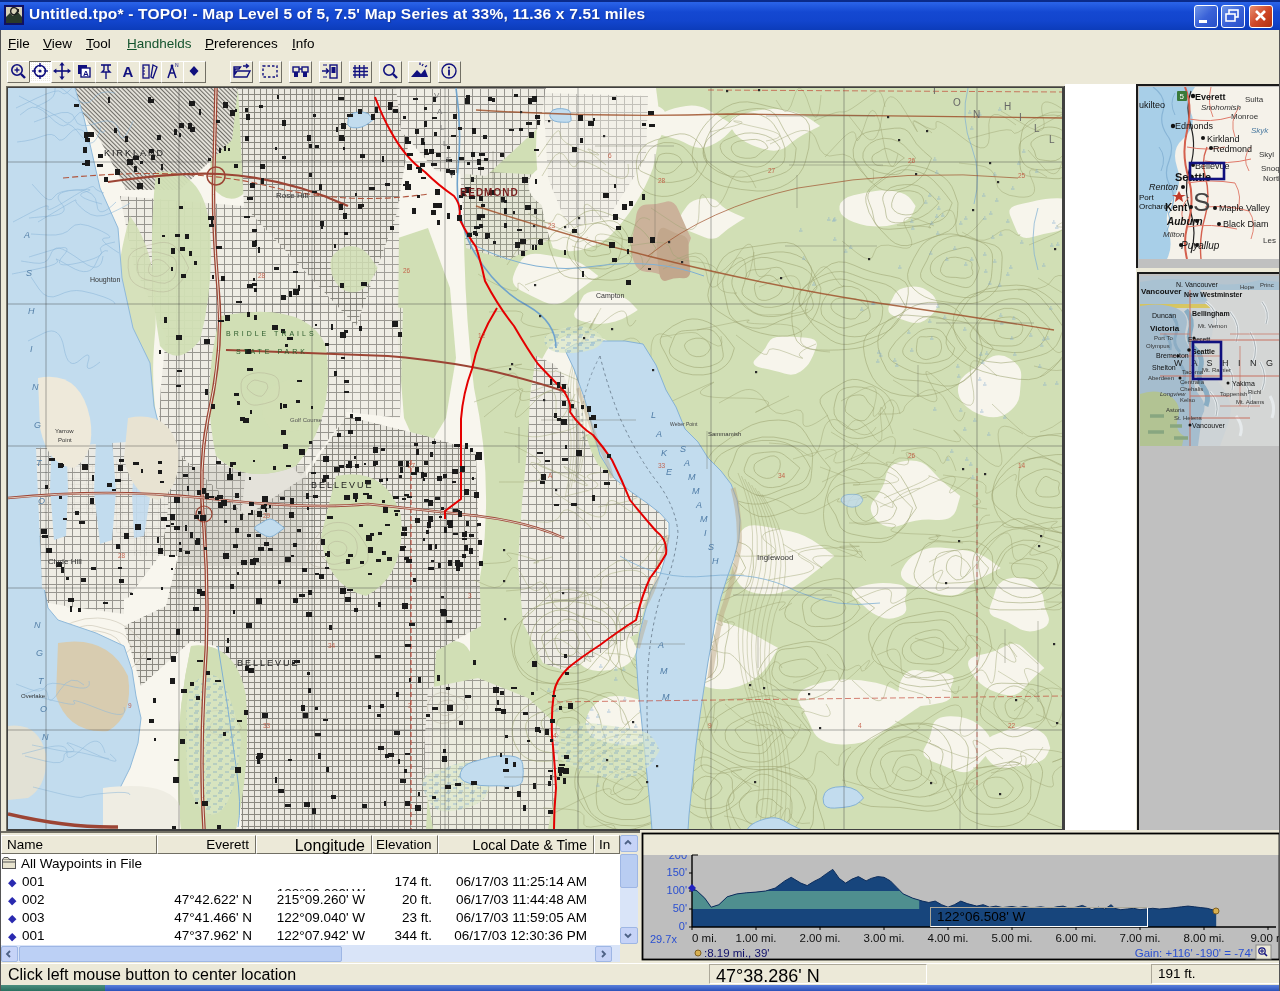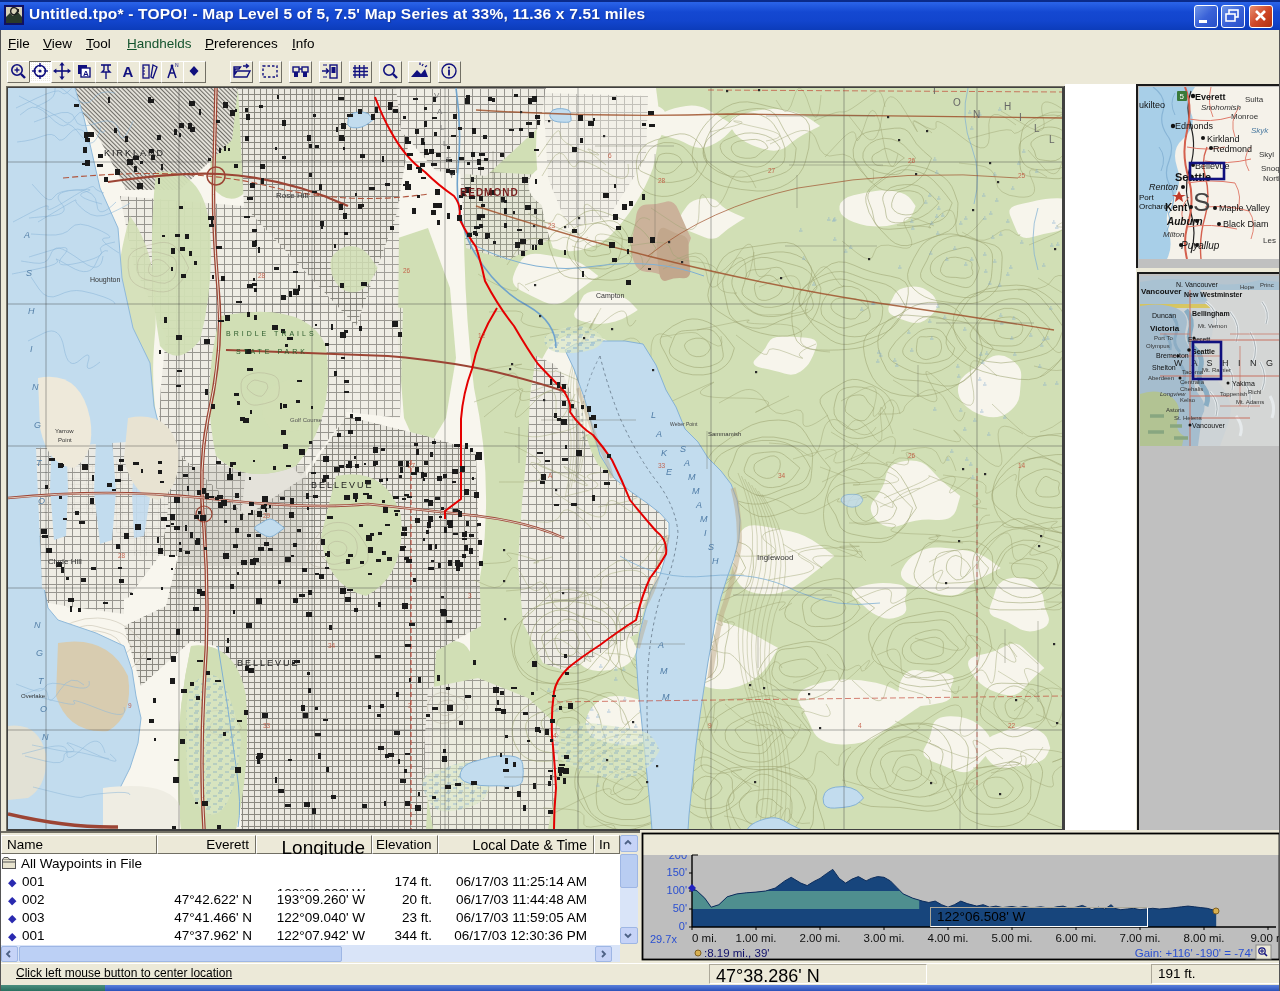--- a/index.html
+++ b/index.html
@@ -1770,21 +1770,21 @@
 <div class="abs" style="left:0;top:833px;width:1280px;height:130px;background:#ece9d8;"></div>
 
 <div class="abs" style="left:0;top:854px;width:620px;height:91px;background:#fff;"></div>
 
 <div style="border-top:1px solid #fff;border-left:1px solid #fff;border-right:1px solid #716f64;border-bottom:1px solid #716f64;background:#ece9d8;box-sizing:border-box;position:absolute;height:19px;font-size:13.5px;color:#000;left:1px;top:835px;width:156px;">
     <span style="position:absolute;left:5px;top:1px;">Name</span>
   </div>
 <div style="border-top:1px solid #fff;border-left:1px solid #fff;border-right:1px solid #716f64;border-bottom:1px solid #716f64;background:#ece9d8;box-sizing:border-box;position:absolute;height:19px;font-size:13.5px;color:#000;left:157px;top:835px;width:99px;">
     <span style="position:absolute;right:6px;top:1px;">Everett</span>
   </div>
-<div style="border-top:1px solid #fff;border-left:1px solid #fff;border-right:1px solid #716f64;border-bottom:1px solid #716f64;background:#ece9d8;box-sizing:border-box;position:absolute;height:19px;font-size:19px;color:#000;left:256px;top:835px;width:116px;">
+<div style="border-top:1px solid #fff;border-left:1px solid #fff;border-right:1px solid #716f64;border-bottom:1px solid #716f64;background:#ece9d8;box-sizing:border-box;position:absolute;height:19px;font-size:16px;color:#000;left:256px;top:835px;width:116px;">
     <span style="position:absolute;right:6px;top:1px;">Longitude</span>
   </div>
 <div style="border-top:1px solid #fff;border-left:1px solid #fff;border-right:1px solid #716f64;border-bottom:1px solid #716f64;background:#ece9d8;box-sizing:border-box;position:absolute;height:19px;font-size:13.5px;color:#000;left:372px;top:835px;width:66px;">
     <span style="position:absolute;left:3px;top:1px;">Elevation</span>
   </div>
 <div style="border-top:1px solid #fff;border-left:1px solid #fff;border-right:1px solid #716f64;border-bottom:1px solid #716f64;background:#ece9d8;box-sizing:border-box;position:absolute;height:19px;font-size:14px;color:#000;left:438px;top:835px;width:156px;">
     <span style="position:absolute;right:6px;top:1px;">Local Date &amp; Time</span>
   </div>
 <div style="border-top:1px solid #fff;border-left:1px solid #fff;border-right:1px solid #716f64;border-bottom:1px solid #716f64;background:#ece9d8;box-sizing:border-box;position:absolute;height:19px;font-size:13.5px;color:#000;left:594px;top:835px;width:26px;">
     <span style="position:absolute;left:4px;top:1px;">In</span>
@@ -1803,21 +1803,21 @@
     <span style="position:absolute;left:22px;top:1px;">001</span>
 <span style="position:absolute;right:368px;top:1px;margin-top:29px;">47°35.950' N</span>
 <span style="position:absolute;right:255px;top:1px;margin-top:12px;">122°06.629' W</span>
 <span style="position:absolute;right:188px;top:1px;">174 ft.</span>
 <span style="position:absolute;right:33px;top:1px;">06/17/03 11:25:14 AM</span>
   </div>
 <div style="position:absolute;left:0;top:891px;width:620px;height:18px;background:#fff;font-size:13.5px;color:#000;">
 <span style="position:absolute;left:8px;top:1px;"><span style="color:#2a2ab0;font-size:11px;">◆</span></span>
     <span style="position:absolute;left:22px;top:1px;">002</span>
 <span style="position:absolute;right:368px;top:1px;">47°42.622' N</span>
-<span style="position:absolute;right:255px;top:1px;">193°09.260' W</span>
+<span style="position:absolute;right:255px;top:1px;">215°09.260' W</span>
 <span style="position:absolute;right:188px;top:1px;">20 ft.</span>
 <span style="position:absolute;right:33px;top:1px;">06/17/03 11:44:48 AM</span>
   </div>
 <div style="position:absolute;left:0;top:909px;width:620px;height:18px;background:#fff;font-size:13.5px;color:#000;">
 <span style="position:absolute;left:8px;top:1px;"><span style="color:#2a2ab0;font-size:11px;">◆</span></span>
     <span style="position:absolute;left:22px;top:1px;">003</span>
 <span style="position:absolute;right:368px;top:1px;">47°41.466' N</span>
 <span style="position:absolute;right:255px;top:1px;">122°09.040' W</span>
 <span style="position:absolute;right:188px;top:1px;">23 ft.</span>
 <span style="position:absolute;right:33px;top:1px;">06/17/03 11:59:05 AM</span>
@@ -1908,21 +1908,21 @@
     <text x="64" y="127" font-size="11.5" fill="#10106a" font-family="Liberation Sans">:8.19 mi., 39'</text>
     <text x="613" y="127" font-size="11.5" fill="#2a4fd0" text-anchor="end" font-family="Liberation Sans">Gain: +116' -190' = -74'</text>
     <rect x="616" y="115" width="15" height="14" fill="#ece9d8" stroke="#888"></rect>
     <circle cx="622" cy="121" r="3.2" fill="none" stroke="#10107e" stroke-width="1.2"></circle>
     <line x1="624.5" y1="123.5" x2="627" y2="126" stroke="#10107e" stroke-width="1.6"></line>
     <line x1="620" y1="121" x2="624" y2="121" stroke="#10107e" stroke-width="1"></line>
     <line x1="622" y1="119" x2="622" y2="123" stroke="#10107e" stroke-width="1"></line>
   </svg>
 
 <div class="abs" style="left:0;top:963px;width:1280px;height:22px;background:#ece9d8;border-top:1px solid #fff;"></div>
-<div class="abs" style="left:16px;top:966px;font-size:12px;color:#000;text-decoration:underline;">Click left mouse button to center location</div>
+<div class="abs" style="left:8px;top:966px;font-size:16px;color:#000;">Click left mouse button to center location</div>
 <div class="abs" style="left:709px;top:964px;width:218px;height:20px;border:1px solid #aca899;border-right-color:#fff;border-bottom-color:#fff;box-sizing:border-box;">
     <span style="position:absolute;left:6px;top:1px;font-size:18px;">47°38.286' N</span>
   </div>
 <div class="abs" style="left:930px;top:907px;width:218px;height:20px;border:1px solid #aca899;border-right-color:#fff;border-bottom-color:#fff;box-sizing:border-box;">
     <span style="position:absolute;left:6px;top:1px;font-size:13.5px;">122°06.508' W</span>
   </div>
 <div class="abs" style="left:1151px;top:964px;width:129px;height:20px;border:1px solid #aca899;border-right-color:#fff;border-bottom-color:#fff;box-sizing:border-box;">
     <span style="position:absolute;left:6px;top:1px;font-size:13.5px;">191 ft.</span>
   </div>
 

